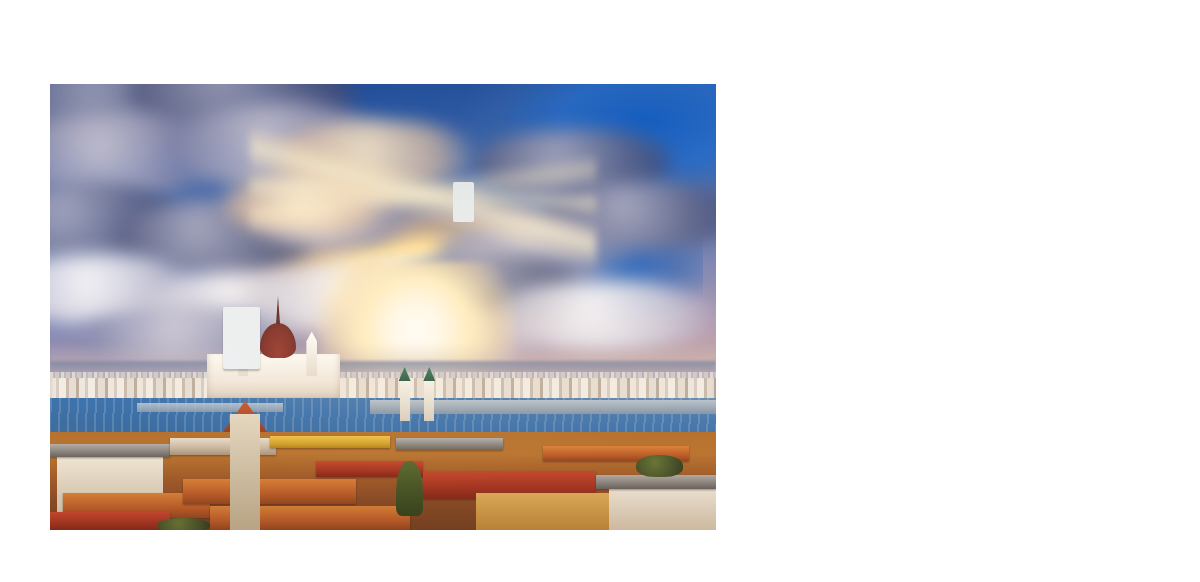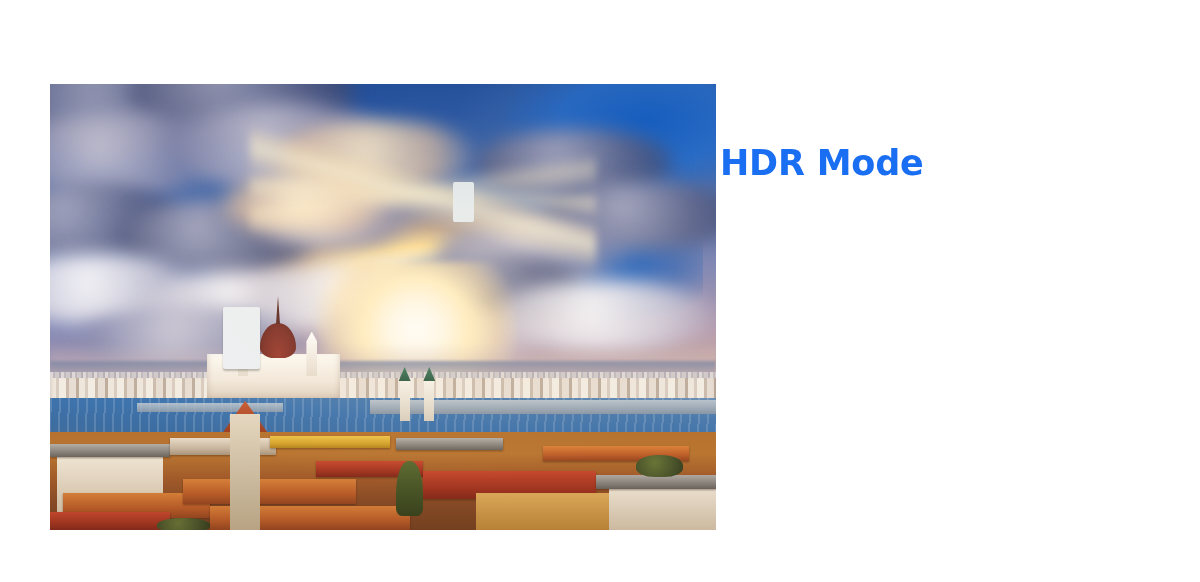--- a/index.html
+++ b/index.html
@@ -304,16 +304,15 @@
       </div>
 
       <div class="church-roof-fg"></div>
       <div class="church-tower-fg"></div>
 
       <div class="photo-grade"></div>
     </div>
   </figure>
 
   <div class="copy-block">
-    <h2 class="copy-heading">HDR Mode</h2>
   </div>
 
 </div>
 
 </body></html>

